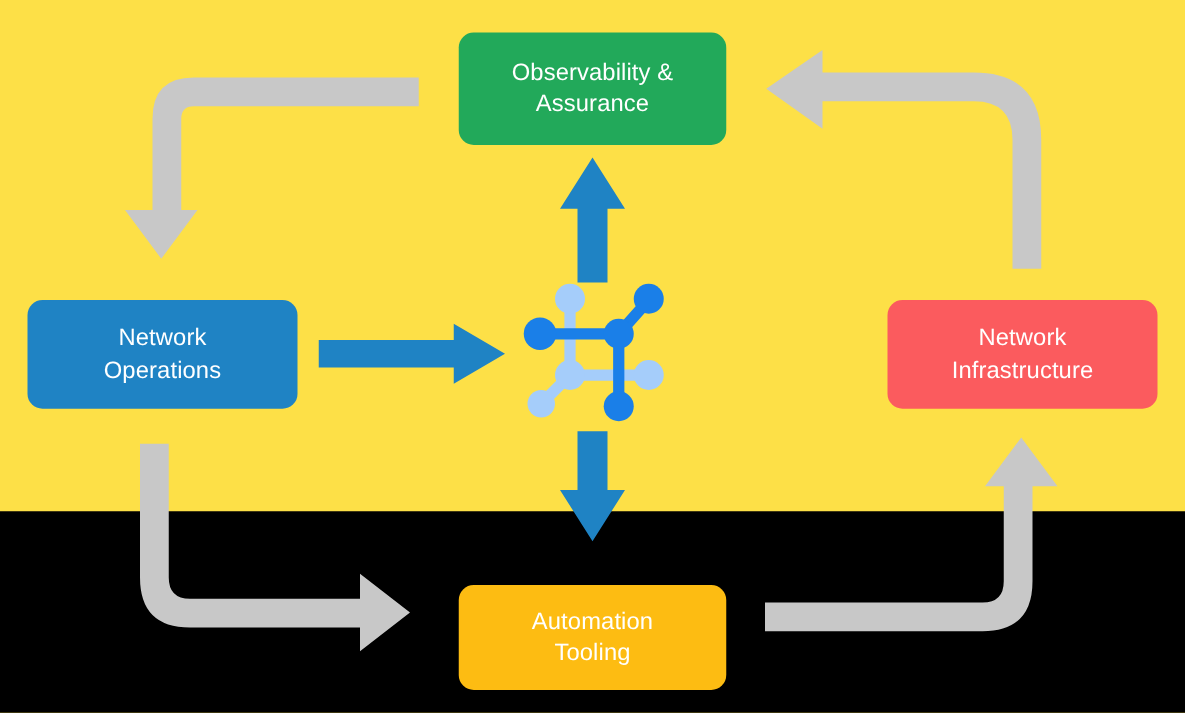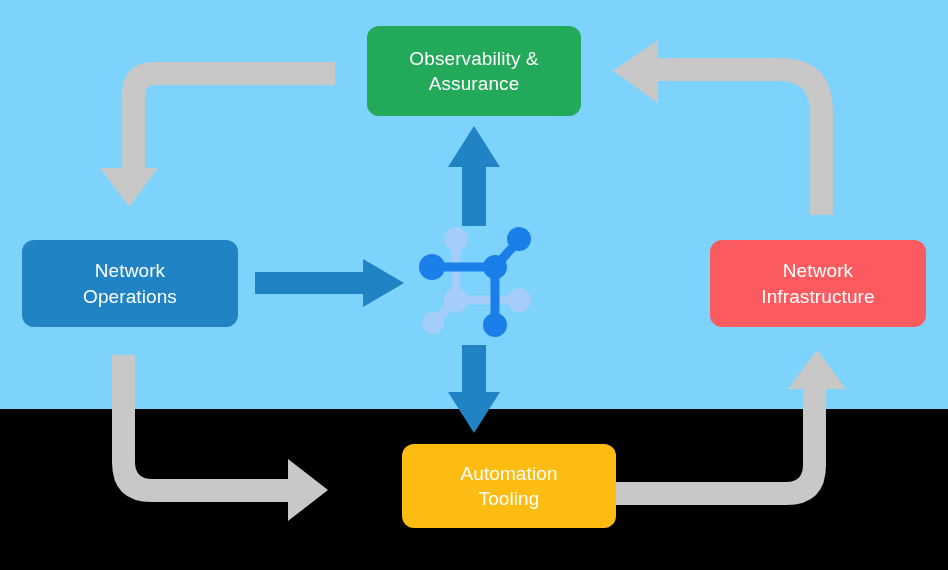--- a/index.html
+++ b/index.html
@@ -11,21 +11,21 @@
   body {
     width: 948px;
     height: 570px;
     overflow: hidden;
     font-family: "Liberation Sans", sans-serif;
   }
   #canvas {
     position: relative;
     width: 948px;
     height: 409px;
-    background: #7dd3fc;
+    background: #fde047;
   }
   #svg-layer {
     position: absolute;
     left: 0;
     top: 0;
     width: 948px;
     height: 570px;
   }
   .node-box {
     position: absolute;
@@ -46,21 +46,21 @@
   #box-observability {
     left: 367px;  top: 26px;  width: 214px; height: 90px;
   }
   #box-operations {
     left: 22px;   top: 240px; width: 216px; height: 87px;
   }
   #box-infrastructure {
     left: 710px;  top: 240px; width: 216px; height: 87px;
   }
   #box-automation {
-    left: 367px;  top: 444px; width: 214px; height: 84px; margin-left: 35px;
+    left: 367px;  top: 468px; width: 214px; height: 84px;
   }
   .node-label {
     display: block;
     white-space: pre-line;
   }
 </style>
 </head>
 <body>
 
 <div id="canvas">

